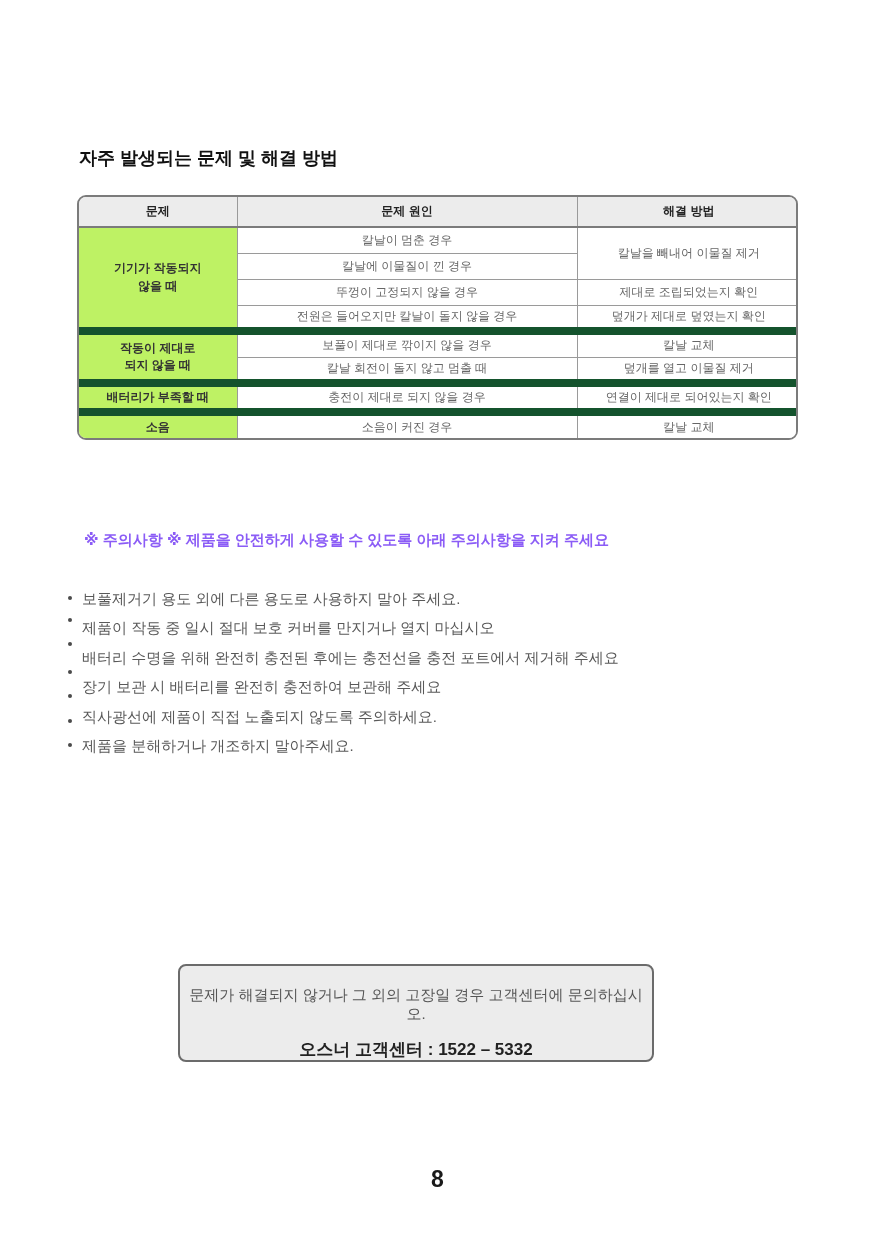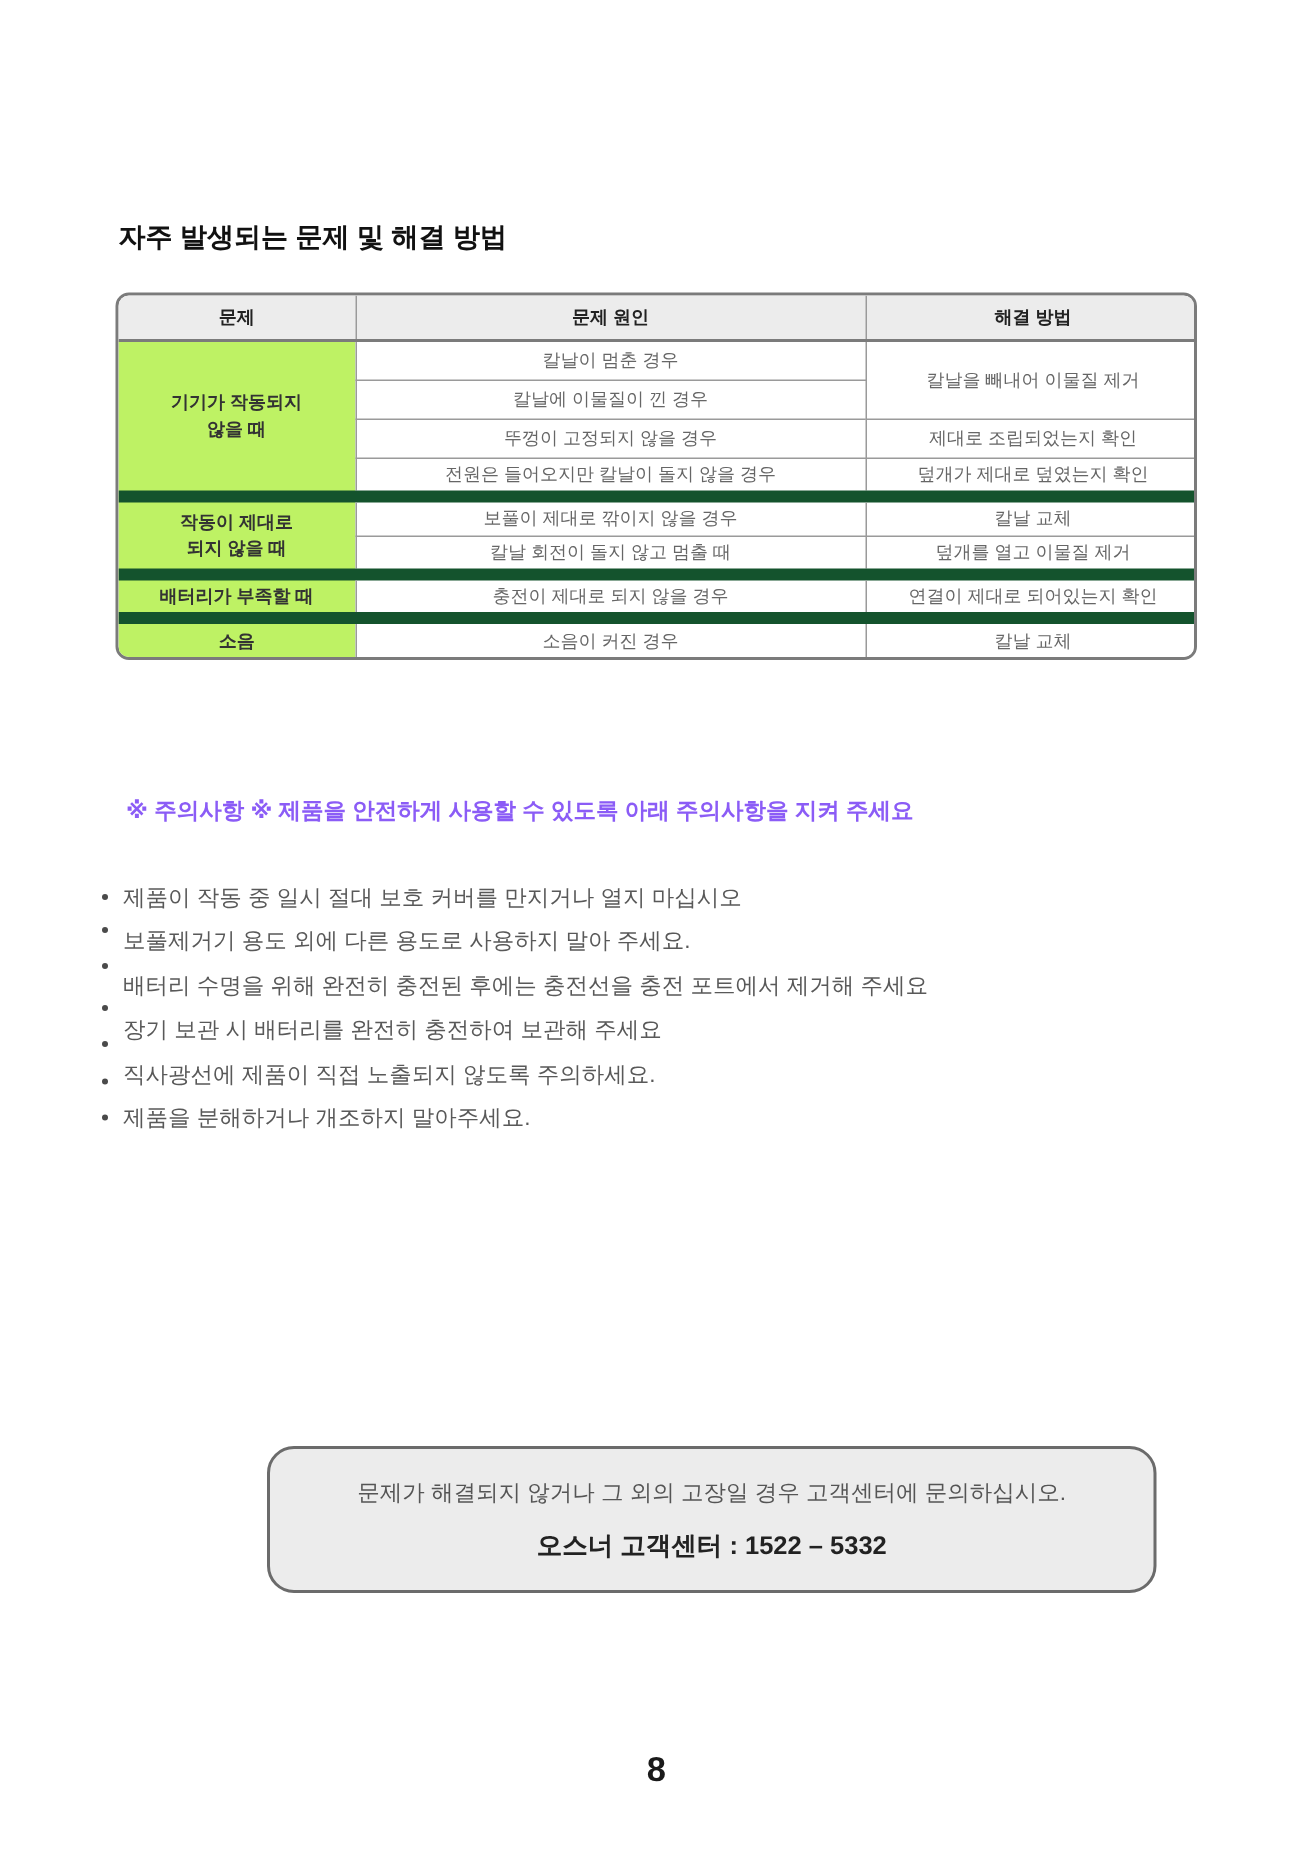--- a/index.html
+++ b/index.html
@@ -125,24 +125,24 @@
   .dot.d3 { top: 58px; }
   .dot.d4 { top: 86px; }
   .dot.d5 { top: 110px; }
   .dot.d6 { top: 135px; }
   .dot.d7 { top: 159px; }
 
   
   .contact-box {
     position: absolute;
     left: 178px; top: 964px;
-    width: 593px; height: 98px;
+    width: 476px; height: 98px;
     background: #ececec;
     border: 2px solid #6b6b6b;
-    border-radius: 18px;
+    border-radius: 8px;
     box-sizing: border-box;
     text-align: center;
     padding-top: 20px;
   }
   .contact-box .contact-line1 {
     margin: 0;
     font-size: 15px;
     color: #555;
   }
   .contact-box .contact-line2 {
@@ -228,22 +228,22 @@
   <div class="caution-heading">※ 주의사항 ※ 제품을 안전하게 사용할 수 있도록 아래 주의사항을 지켜 주세요</div>
 
   <div class="notes">
     <span class="dot d1"></span>
     <span class="dot d2"></span>
     <span class="dot d3"></span>
     <span class="dot d4"></span>
     <span class="dot d5"></span>
     <span class="dot d6"></span>
     <span class="dot d7"></span>
+    <p class="note-line">보풀제거기 용도 외에 다른 용도로 사용하지 말아 주세요.</p>
     <p class="note-line">제품이 작동 중 일시 절대 보호 커버를 만지거나 열지 마십시오</p>
-    <p class="note-line">보풀제거기 용도 외에 다른 용도로 사용하지 말아 주세요.</p>
     <p class="note-line">배터리 수명을 위해 완전히 충전된 후에는 충전선을 충전 포트에서 제거해 주세요</p>
     <p class="note-line">장기 보관 시 배터리를 완전히 충전하여 보관해 주세요</p>
     <p class="note-line">직사광선에 제품이 직접 노출되지 않도록 주의하세요.</p>
     <p class="note-line">제품을 분해하거나 개조하지 말아주세요.</p>
   </div>
 
   <div class="contact-box">
     <p class="contact-line1">문제가 해결되지 않거나 그 외의 고장일 경우 고객센터에 문의하십시오.</p>
     <p class="contact-line2">오스너 고객센터 : 1522 – 5332</p>
   </div>

